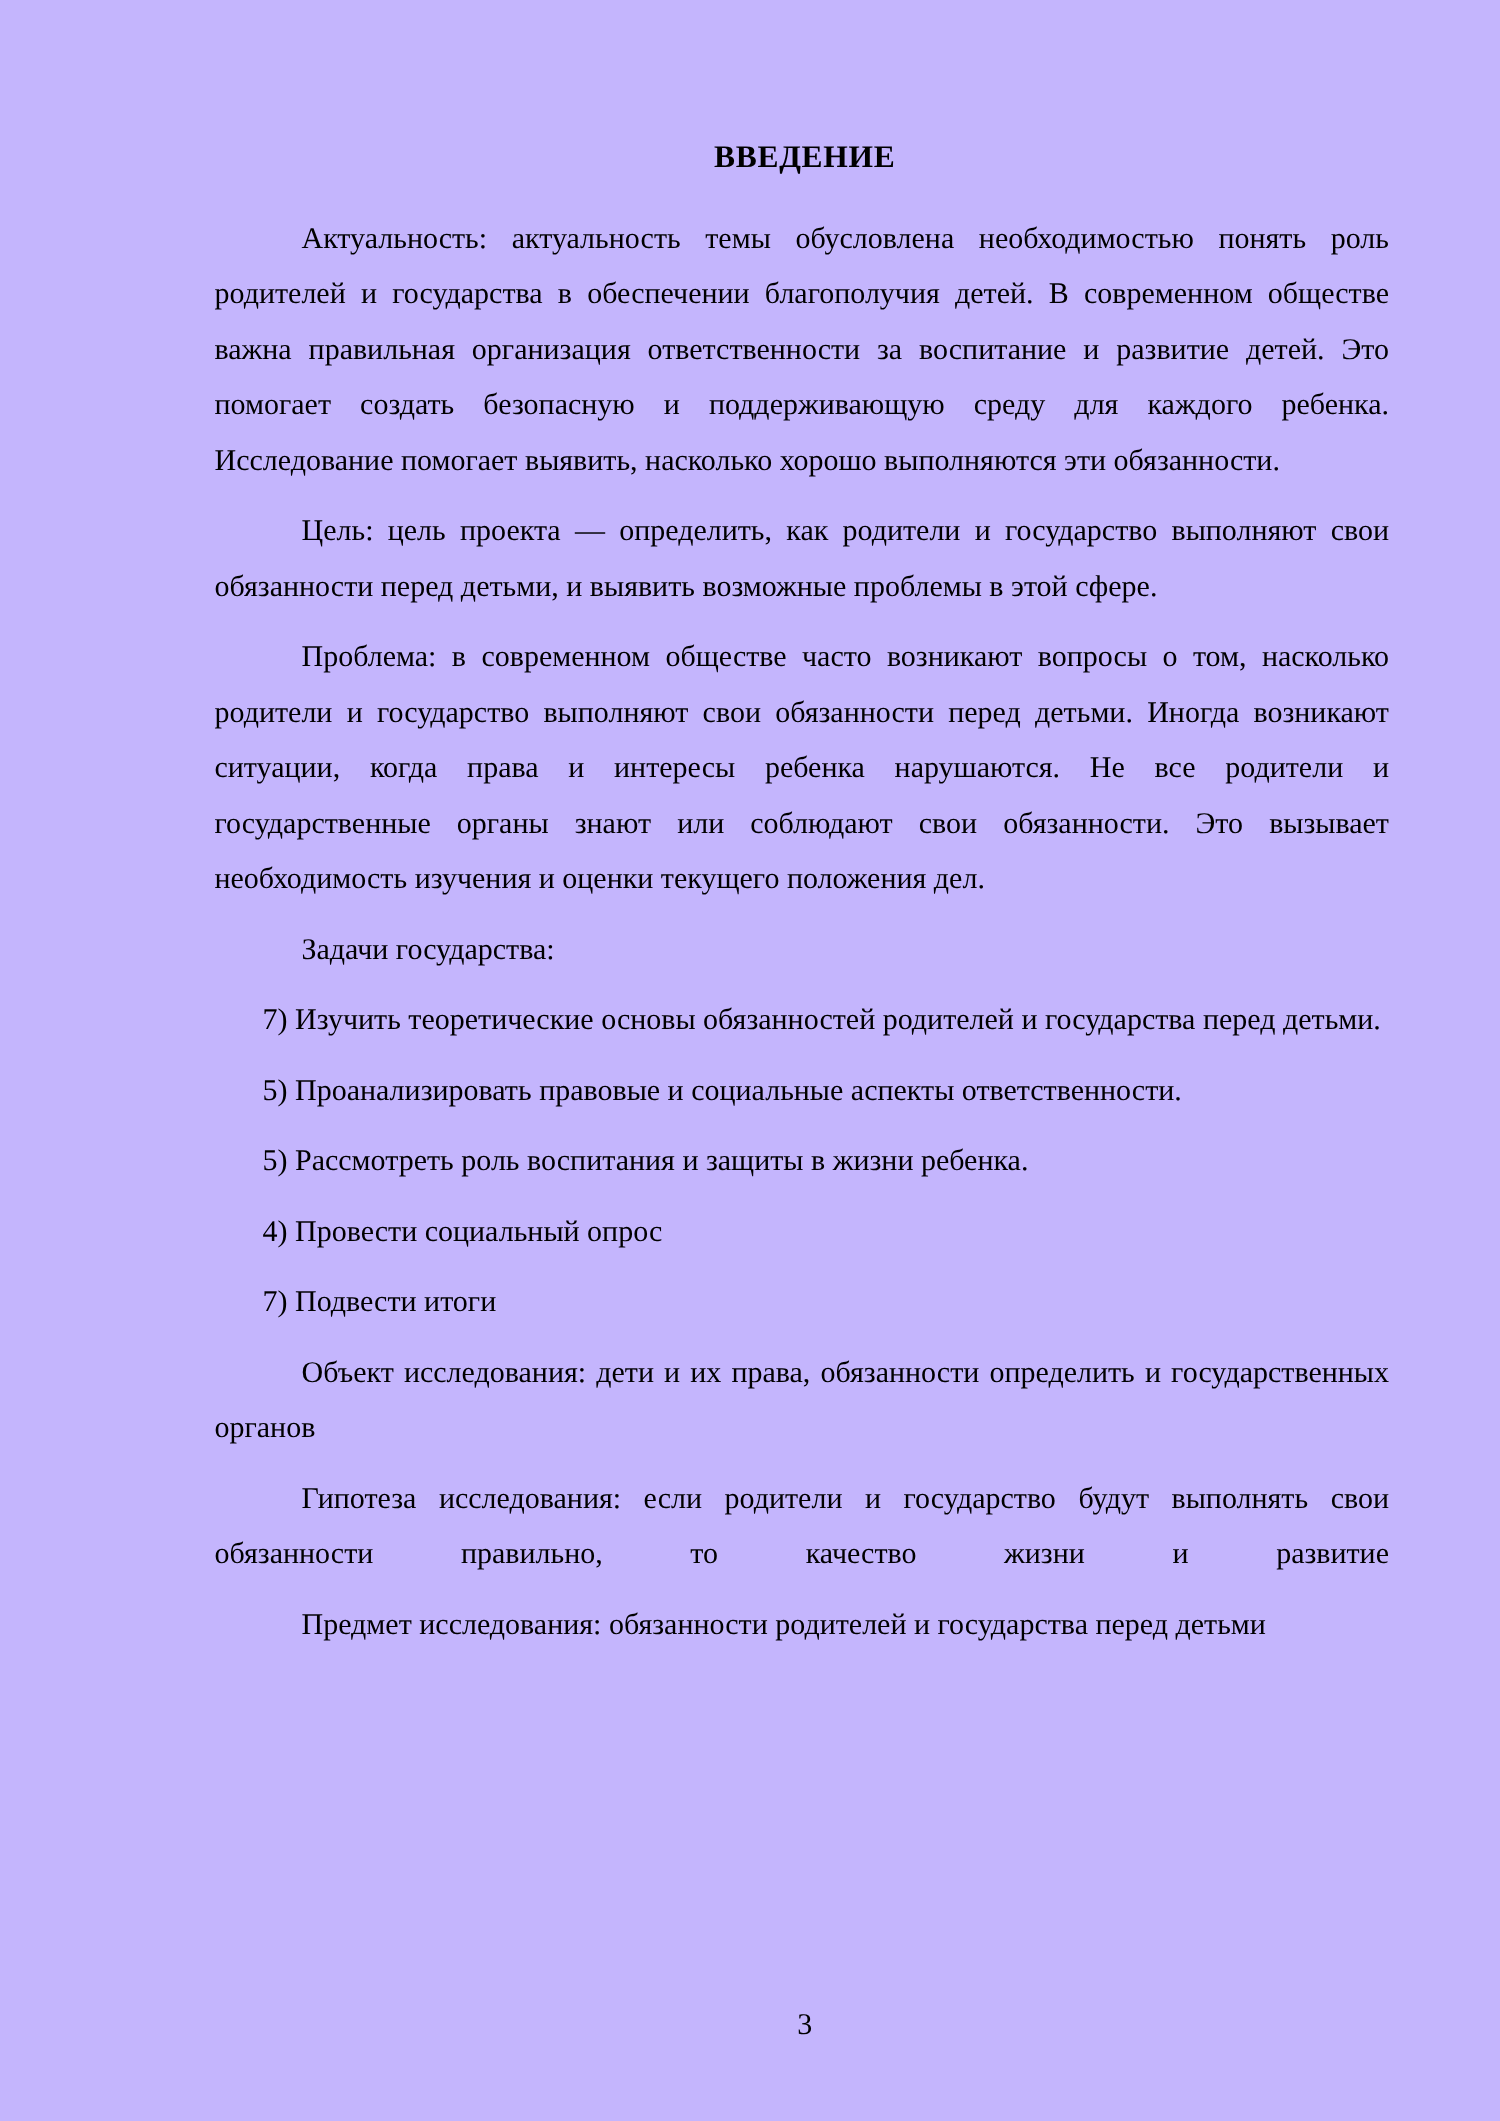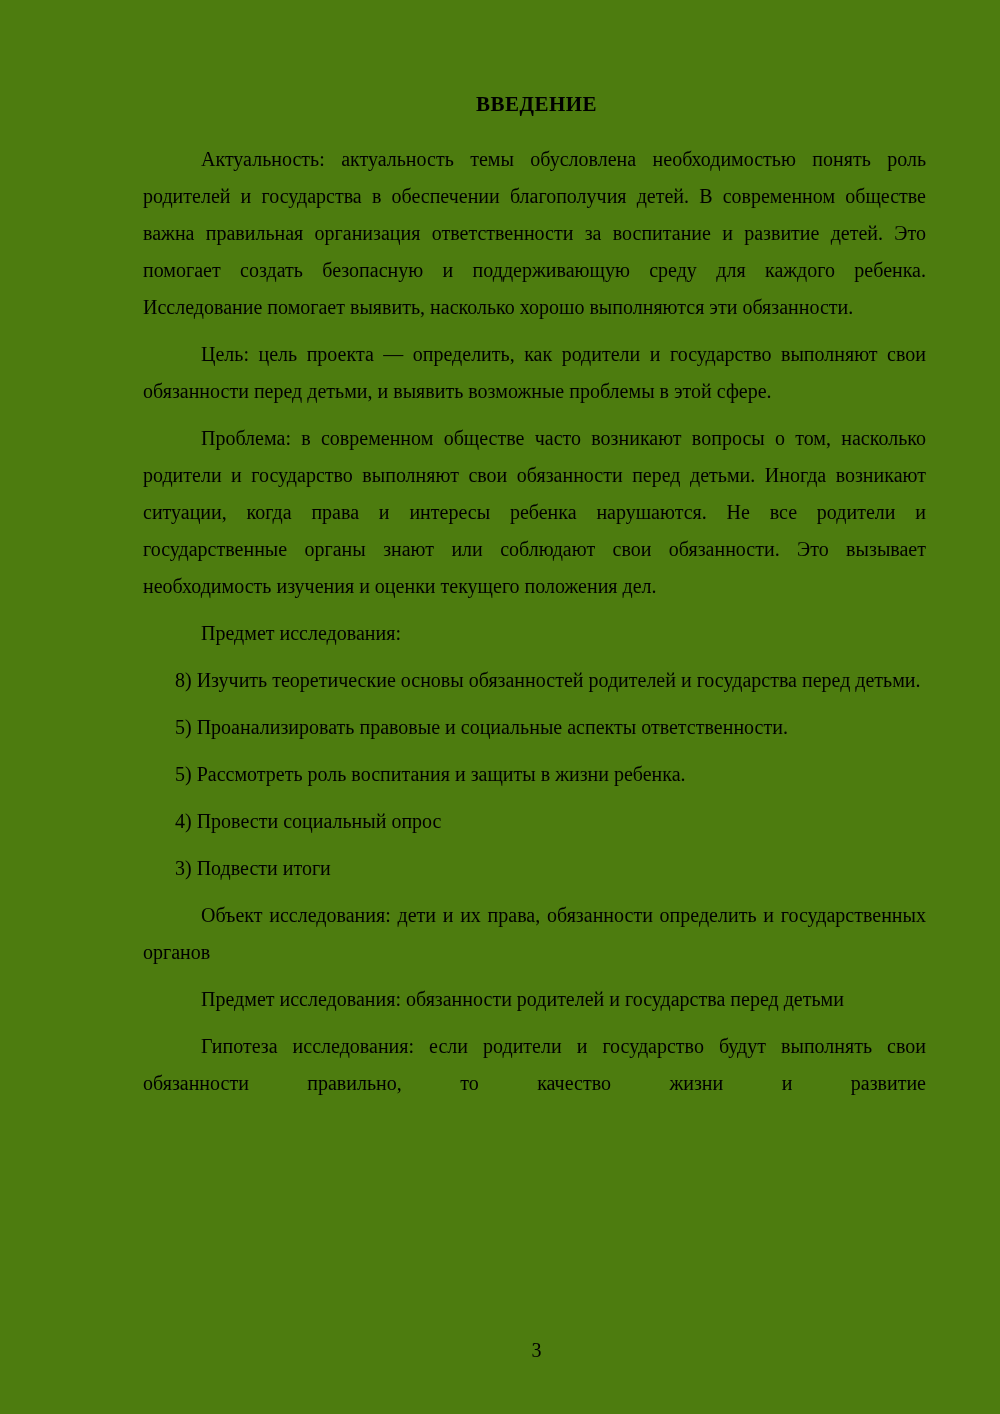--- a/index.html
+++ b/index.html
@@ -5,21 +5,21 @@
   html, body {
     margin: 0;
     padding: 0;
     background: #ffffff;
   }
   .page {
     position: relative;
     width: 1000px;
     height: 1414px;
     margin: 0 auto;
-    background: #4d7c0f;
+    background: #c4b5fd;
     box-sizing: border-box;
     padding: 92px 70px 0 143px;
     font-family: "Liberation Serif", "DejaVu Serif", serif;
     font-size: 20px;
     color: #000000;
   }
   .doc-title {
     font-size: 21px;
     font-weight: bold;
     text-align: center;
@@ -56,33 +56,33 @@
 <div class="page">
 
   <h1 class="doc-title">ВВЕДЕНИЕ</h1>
 
   <p class="para">Актуальность: актуальность темы обусловлена необходимостью понять роль родителей и государства в обеспечении благополучия детей. В современном обществе важна правильная организация ответственности за воспитание и развитие детей. Это помогает создать безопасную и поддерживающую среду для каждого ребенка. Исследование помогает выявить, насколько хорошо выполняются эти обязанности.</p>
 
   <p class="para">Цель: цель проекта — определить, как родители и государство выполняют свои обязанности перед детьми, и выявить возможные проблемы в этой сфере.</p>
 
   <p class="para">Проблема: в современном обществе часто возникают вопросы о том, насколько родители и государство выполняют свои обязанности перед детьми. Иногда возникают ситуации, когда права и интересы ребенка нарушаются. Не все родители и государственные органы знают или соблюдают свои обязанности. Это вызывает необходимость изучения и оценки текущего положения дел.</p>
 
-  <p class="para">Предмет исследования:</p>
+  <p class="para">Задачи государства:</p>
 
-  <p class="task">8) Изучить теоретические основы обязанностей родителей и государства перед детьми.</p>
+  <p class="task">7) Изучить теоретические основы обязанностей родителей и государства перед детьми.</p>
 
   <p class="task">5) Проанализировать правовые и социальные аспекты ответственности.</p>
 
   <p class="task">5) Рассмотреть роль воспитания и защиты в жизни ребенка.</p>
 
   <p class="task">4) Провести социальный опрос</p>
 
-  <p class="task">3) Подвести итоги</p>
+  <p class="task">7) Подвести итоги</p>
 
   <p class="para">Объект исследования: дети и их права, обязанности определить и государственных органов</p>
 
+  <p class="para cut">Гипотеза исследования: если родители и государство будут выполнять свои обязанности правильно, то качество жизни и развитие</p>
+
   <p class="para">Предмет исследования: обязанности родителей и государства перед детьми</p>
-
-  <p class="para cut">Гипотеза исследования: если родители и государство будут выполнять свои обязанности правильно, то качество жизни и развитие</p>
 
   <div class="page-number">3</div>
 
 </div>
 
 </body></html>

